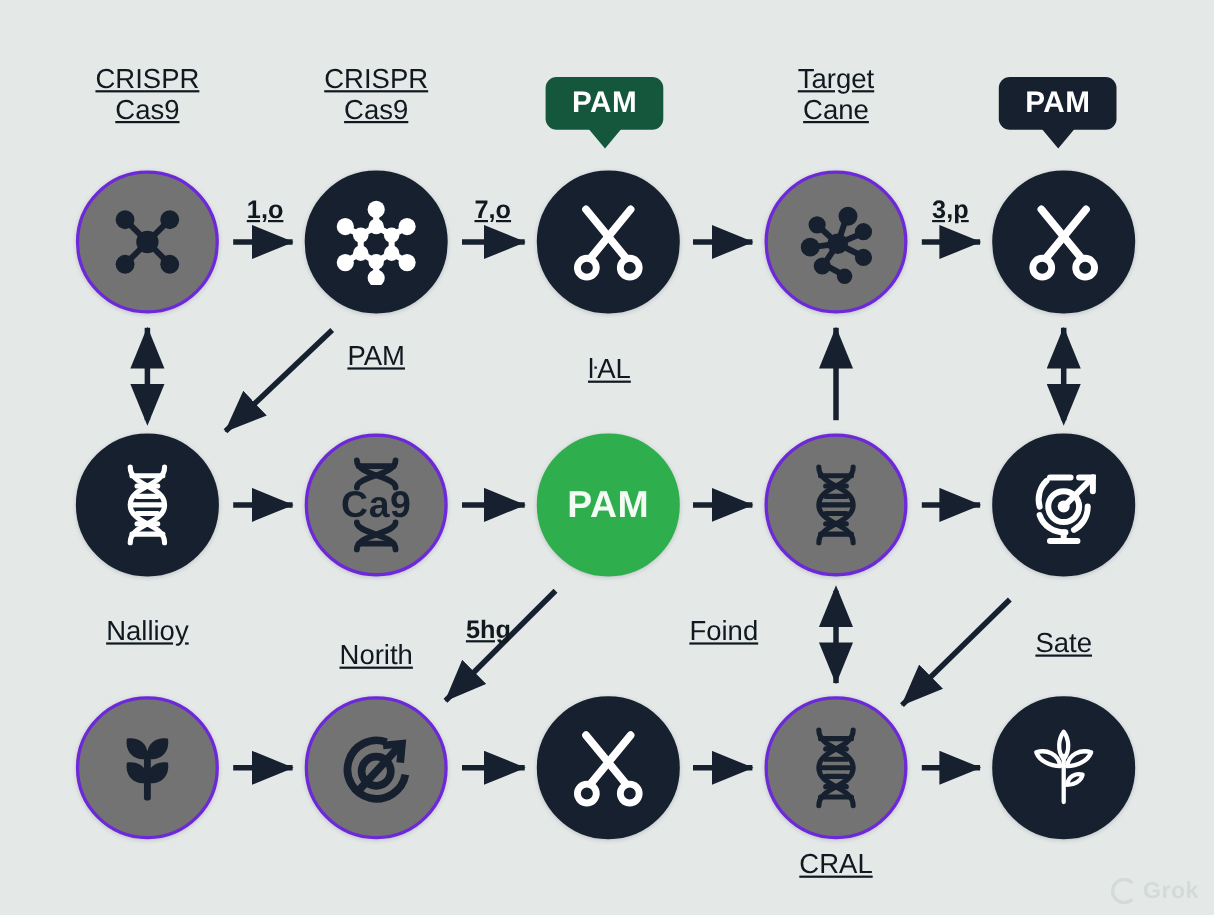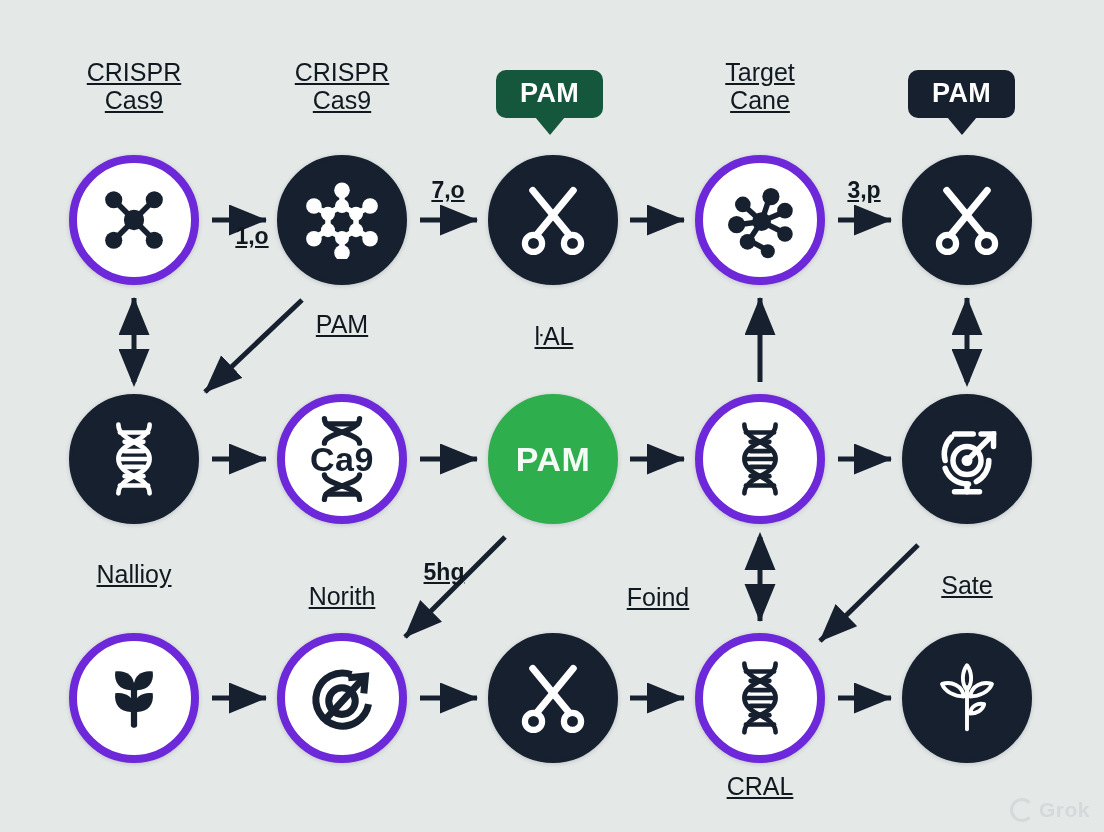--- a/index.html
+++ b/index.html
@@ -14,21 +14,21 @@
 
   
   .node{
     position:absolute;
     width:130px;height:130px;
     border-radius:50%;
     box-sizing:border-box;
     display:flex;align-items:center;justify-content:center;
     filter:drop-shadow(0 1px 2px rgba(20,30,45,.18));
   }
-  .node.light{background:#ffffff;border:8px solid #6d28d9;}
+  .node.light{background:#737373;border:3px solid #6d28d9;}
   .node.dark{background:#16202f;border:4px solid #16202f;}
   .node.green{background:#2fae4e;border:4px solid #2fae4e;}
   .node svg{width:78px;height:78px;display:block;}
   .node.light svg{fill:#16202f;stroke:#16202f;}
   .node.dark  svg{fill:#ffffff;stroke:#ffffff;}
 
   .node-text{
     font-size:34px;font-weight:700;letter-spacing:.5px;
     line-height:1;
   }
@@ -414,28 +414,28 @@
 
   <div class="label" style="left:252px;top:310px;width:180px;">PAM</div>
 
   <div class="label" style="left:468px;top:322px;width:172px;">ŀAL</div>
 
   <div class="label" style="left:252px;top:582px;width:180px;">Norith</div>
 
   <div class="label" style="left:44px;top:560px;width:180px;">Nallioy</div>
 
 
-  <div class="label" style="left:572px;top:583px;width:172px;">Foind</div>
+  <div class="label" style="left:572px;top:560px;width:172px;">Foind</div>
 
 
   <div class="label" style="left:902px;top:571px;width:130px;">Sate</div>
 
   <div class="label" style="left:695px;top:772px;width:130px;">CRAL</div>
 
-  <div class="label small" style="left:220px;top:178px;width:64px;margin-top:46px;">1,o</div>
+  <div class="label small" style="left:209px;top:178px;width:64px;">1,o</div>
 
   <div class="label small" style="left:416px;top:178px;width:64px;">7,o</div>
 
   <div class="label small" style="left:832px;top:178px;width:64px;">3,p</div>
 
   <div class="label small" style="left:412px;top:560px;width:64px;">5hg</div>
 
   <div class="watermark">
     <span class="wm-ring"></span>
     <span>Grok</span>

